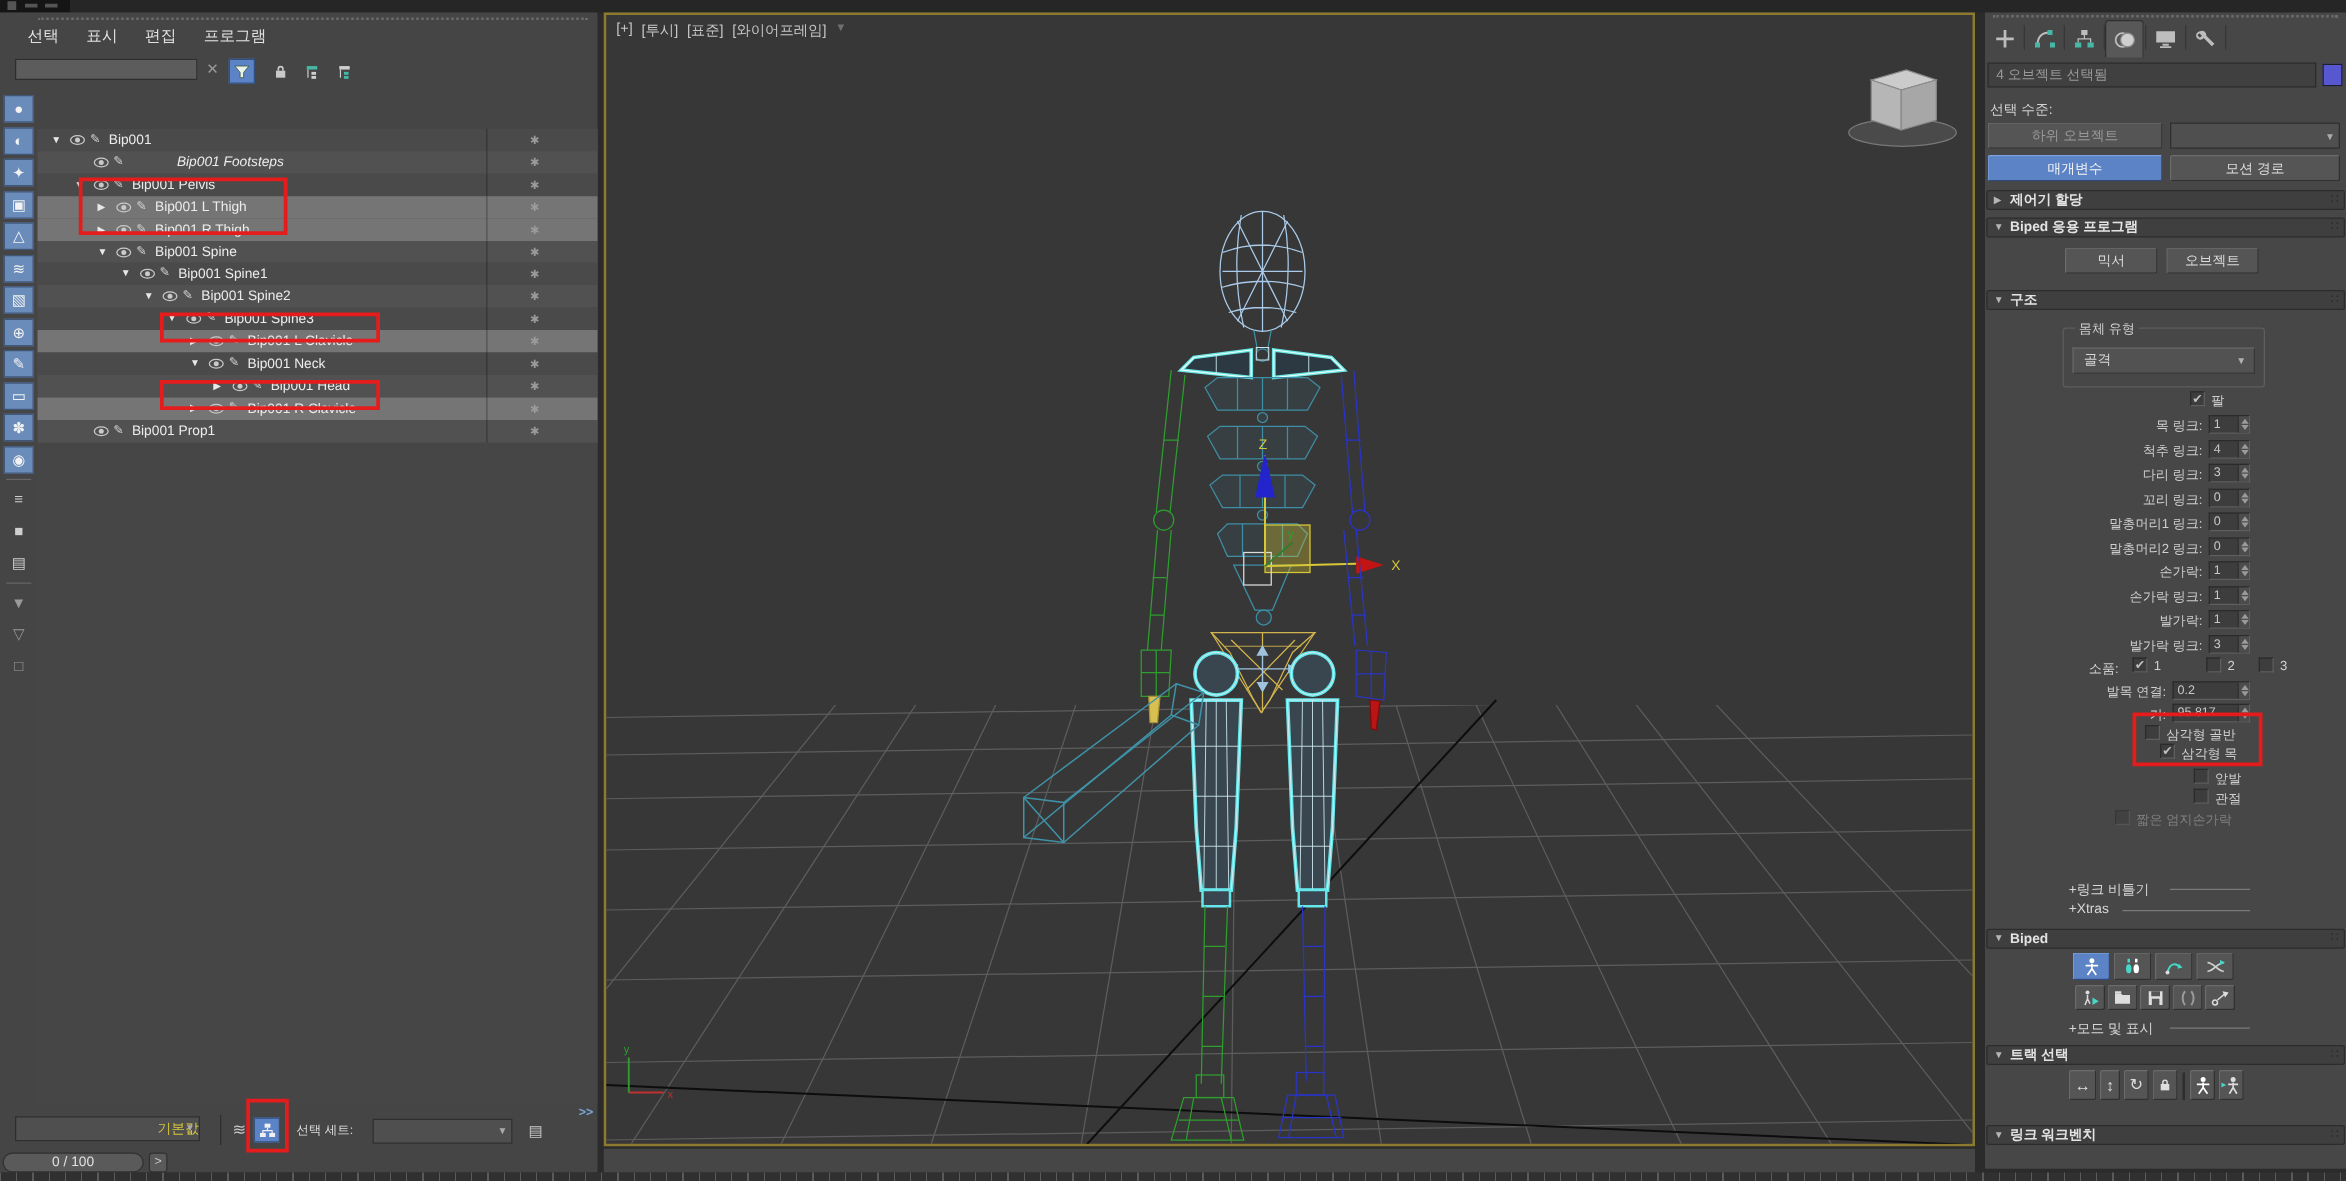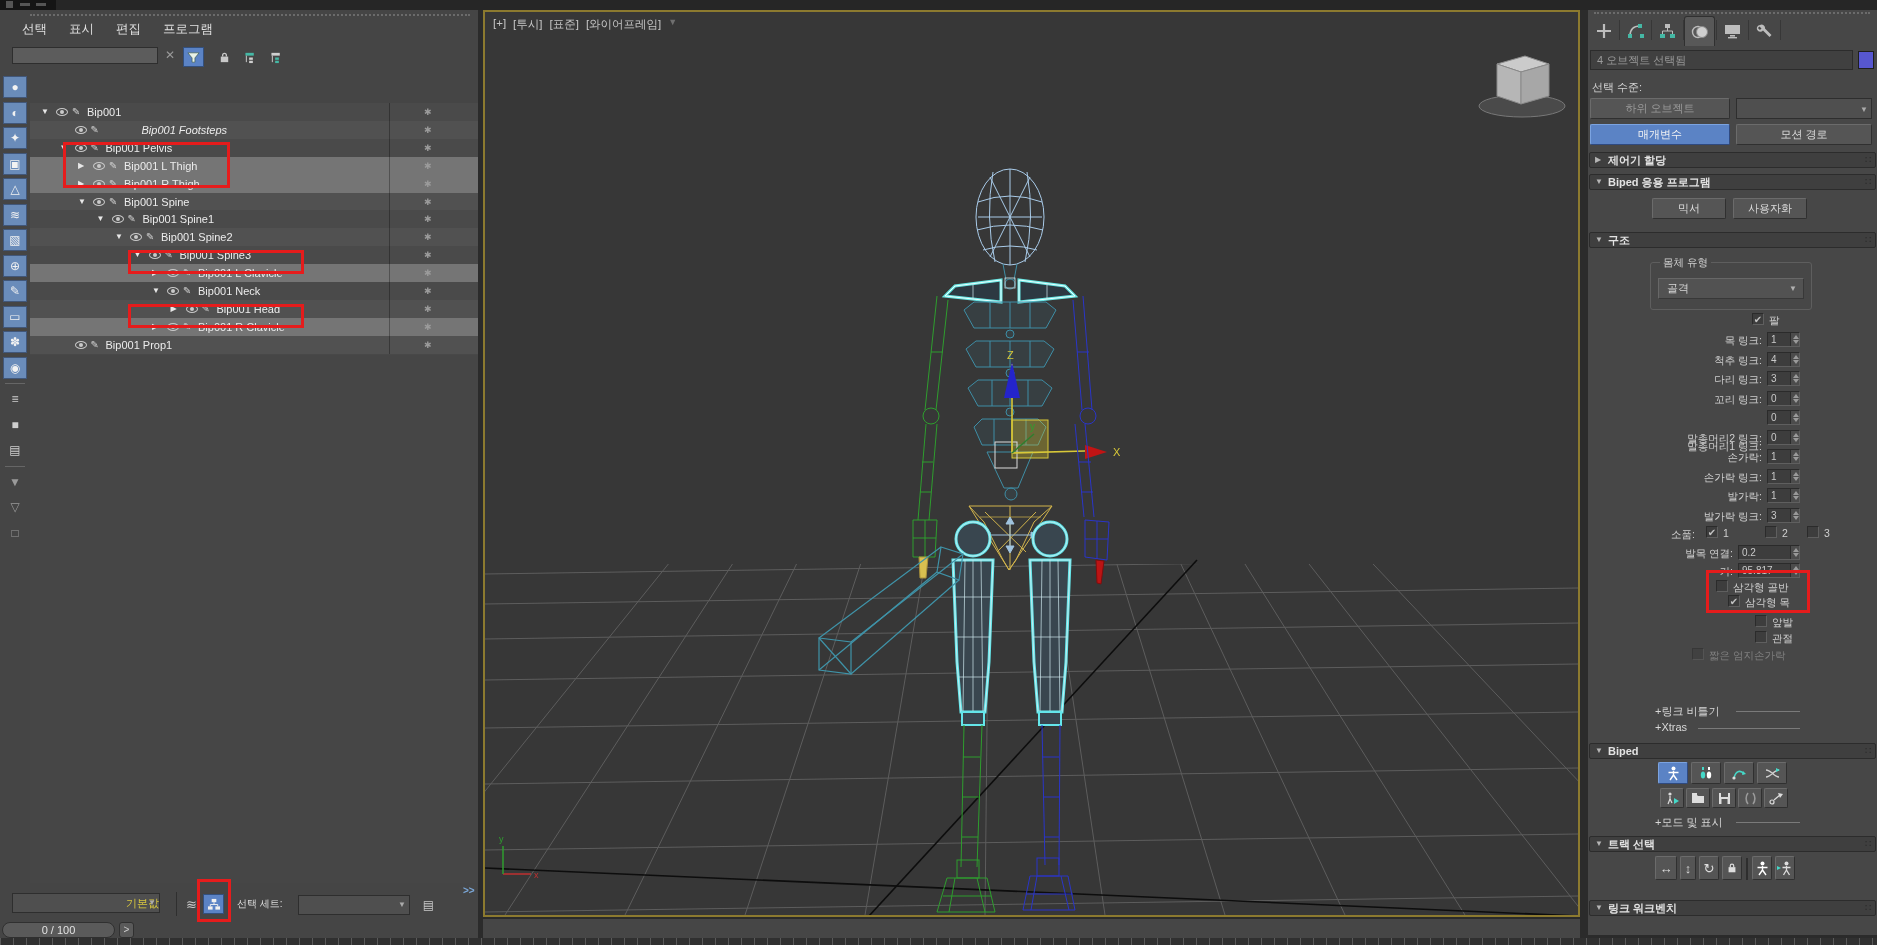--- a/index.html
+++ b/index.html
@@ -575,21 +575,21 @@
     <div class="btn" style="left:148px;top:114px;width:136px;height:21px;">모션 경로</div>
 
     <div class="roll-h" style="top:142px;">
       <span class="rarw">▶</span><span>제어기 할당</span><span class="grip">∷</span>
     </div>
 
     <div class="roll-h" style="top:164px;">
       <span class="rarw">▼</span><span>Biped 응용 프로그램</span><span class="grip">∷</span>
     </div>
     <div class="btn" style="left:64px;top:188px;width:74px;height:21px;">믹서</div>
-    <div class="btn" style="left:145px;top:188px;width:74px;height:21px;">사용자화</div>
+    <div class="btn" style="left:145px;top:188px;width:74px;height:21px;">오브젝트</div>
 
     <div class="roll-h" style="top:222px;">
       <span class="rarw">▼</span><span>구조</span><span class="grip">∷</span>
     </div>
     <div class="abs groupbox" style="left:62px;top:252px;width:162px;height:48px;"></div>
     <span class="abs legend" style="left:72px;top:246px;">몸체 유형</span>
     <div class="abs selectbox" style="left:70px;top:268px;width:146px;height:21px;">
       <span>골격</span>
       <span class="abs" style="right:6px;top:1px;color:#b0b0b0;font-size:8px;">▼</span>
     </div>
@@ -598,21 +598,21 @@
 
     <div id="spinners">
         <div class="spinlabel" style="left: 40px; top: 324px; width: 134px;">목 링크:</div>
         <div class="spinfield" style="left: 179px; top: 322px; width: 33px; height: 15px;"><span>1</span><span class="spinarrows"></span></div>
         <div class="spinlabel" style="left: 40px; top: 343.5px; width: 134px;">척추 링크:</div>
         <div class="spinfield" style="left: 179px; top: 341.5px; width: 33px; height: 15px;"><span>4</span><span class="spinarrows"></span></div>
         <div class="spinlabel" style="left: 40px; top: 363px; width: 134px;">다리 링크:</div>
         <div class="spinfield" style="left: 179px; top: 361px; width: 33px; height: 15px;"><span>3</span><span class="spinarrows"></span></div>
         <div class="spinlabel" style="left: 40px; top: 382.5px; width: 134px;">꼬리 링크:</div>
         <div class="spinfield" style="left: 179px; top: 380.5px; width: 33px; height: 15px;"><span>0</span><span class="spinarrows"></span></div>
-        <div class="spinlabel" style="left: 40px; top: 402px; width: 134px; margin-top: 28px;">말총머리1 링크:</div>
+        <div class="spinlabel" style="left: 40px; top: 402px; width: 134px;">말총머리1 링크:</div>
         <div class="spinfield" style="left: 179px; top: 400px; width: 33px; height: 15px;"><span>0</span><span class="spinarrows"></span></div>
         <div class="spinlabel" style="left: 40px; top: 421.5px; width: 134px;">말총머리2 링크:</div>
         <div class="spinfield" style="left: 179px; top: 419.5px; width: 33px; height: 15px;"><span>0</span><span class="spinarrows"></span></div>
         <div class="spinlabel" style="left: 40px; top: 441px; width: 134px;">손가락:</div>
         <div class="spinfield" style="left: 179px; top: 439px; width: 33px; height: 15px;"><span>1</span><span class="spinarrows"></span></div>
         <div class="spinlabel" style="left: 40px; top: 460.5px; width: 134px;">손가락 링크:</div>
         <div class="spinfield" style="left: 179px; top: 458.5px; width: 33px; height: 15px;"><span>1</span><span class="spinarrows"></span></div>
         <div class="spinlabel" style="left: 40px; top: 480px; width: 134px;">발가락:</div>
         <div class="spinfield" style="left: 179px; top: 478px; width: 33px; height: 15px;"><span>1</span><span class="spinarrows"></span></div>
         <div class="spinlabel" style="left: 40px; top: 499.5px; width: 134px;">발가락 링크:</div>

